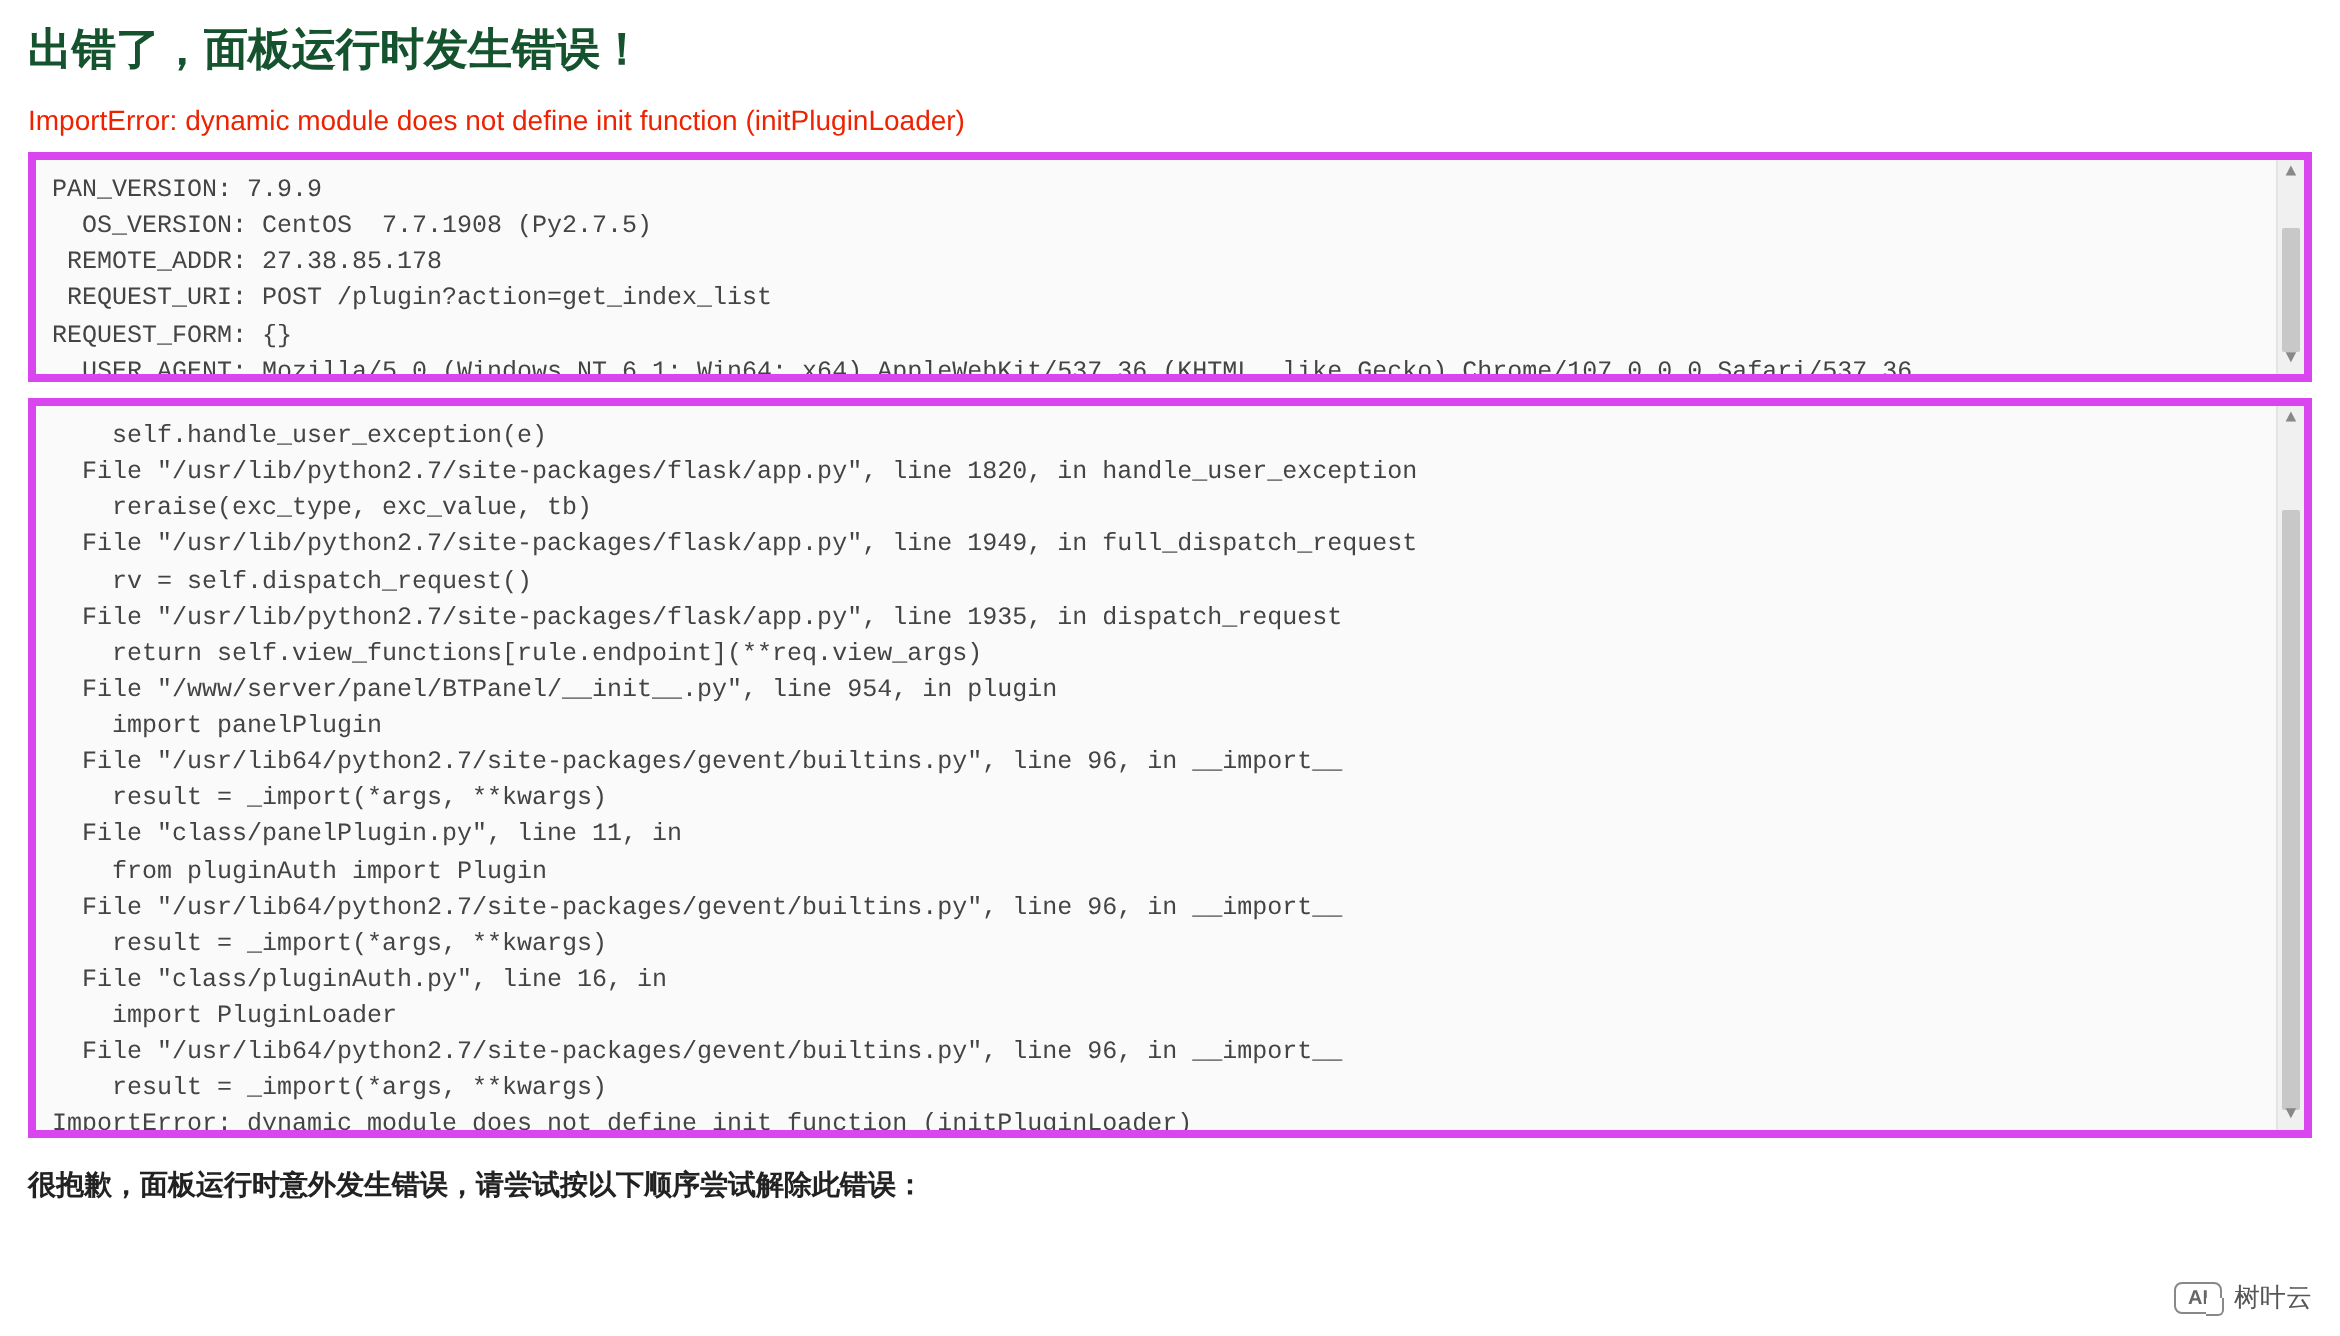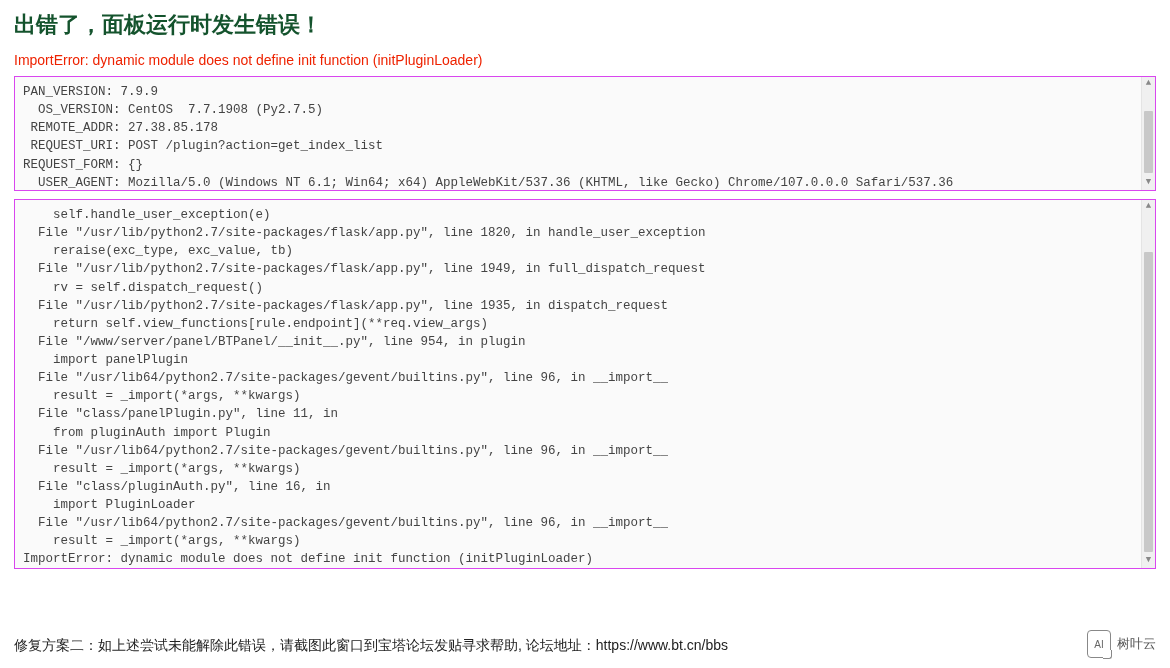--- a/index.html
+++ b/index.html
@@ -1,25 +1,25 @@
 <!DOCTYPE html>
 <html><head>
 <meta charset="utf-8">
 <style>
 * { margin: 0; padding: 0; box-sizing: border-box; }
 body { font-family: Arial, "Microsoft YaHei", sans-serif; background: #fff; color: #333; padding: 10px 14px; width: 1170px; }
 h1 { font-size: 22px; font-weight: bold; color: #14532d; margin-bottom: 12px; }
 .error-msg { color: #e20; font-size: 14px; margin-bottom: 8px; }
-.code-block { border: 1px solid #d946ef; background: #fafafa; font-family: "Courier New", Consolas, monospace; font-size: 12.5px; line-height: 1.45; color: #444; padding: 6px 8px; overflow-x: auto; overflow-y: auto; position: relative; white-space: pre; }
+.code-block { border: 4px solid #d946ef; background: #fafafa; font-family: "Courier New", Consolas, monospace; font-size: 12.5px; line-height: 1.45; color: #444; padding: 6px 8px; overflow-x: auto; overflow-y: auto; position: relative; white-space: pre; }
 .block1 { height: 115px; margin-bottom: 8px; }
 .block2 { height: 370px; margin-bottom: 10px; }
 .advice { font-size: 14px; color: #222; line-height: 1.9; }
 .advice strong { font-weight: bold; }
 .brand { position: fixed; right: 14px; bottom: 10px; display: flex; align-items: center; gap: 6px; font-size: 13px; color: #555; }
-.brand-logo { width: 24px; height: 28px; border: 1.5px solid #888; border-radius: 4px; display: flex; align-items: center; justify-content: center; font-size: 10px; font-weight: normal; color: #666; position: relative; }
+.brand-logo { width: 24px; height: 16px; border: 1.5px solid #888; border-radius: 4px; display: flex; align-items: center; justify-content: center; font-size: 10px; font-weight: bold; color: #666; position: relative; }
 .brand-logo::after { content: ""; position: absolute; right: -2px; bottom: -2px; width: 8px; height: 8px; border-right: 1.5px solid #888; border-bottom: 1.5px solid #888; border-radius: 0 0 3px 0; background: #fff; }
 .scroll-track { position: absolute; right: 0; top: 0; bottom: 0; width: 14px; background: #f0f0f0; border-left: 1px solid #e4e4e4; }
 .scroll-thumb { position: absolute; left: 2px; right: 2px; background: #c8c8c8; border-radius: 1px; }
 .scroll-arrow { position: absolute; left: 0; right: 0; height: 14px; display: flex; align-items: center; justify-content: center; color: #888; font-size: 9px; }
 .scroll-arrow.up { top: 0; }
 .scroll-arrow.down { bottom: 0; }
 </style>
 </head>
 <body>
 
@@ -60,21 +60,20 @@
     result = _import(*args, **kwargs)
 ImportError: dynamic module does not define init function (initPluginLoader)</span>
   <div class="scroll-track">
     <div class="scroll-arrow up">▲</div>
     <div class="scroll-thumb" style="top:52px;height:300px;"></div>
     <div class="scroll-arrow down">▼</div>
   </div>
 </div>
 
 <div class="advice">
+  <strong>很抱歉，面板运行时意外发生错误，请尝试按以下顺序尝试解除此错误：</strong><br>
   <br>
-  <br>
-  <span>修复方案二：如上述尝试未能解除此错误，请截图此窗口到宝塔论坛发贴寻求帮助, 论坛地址：https://www.bt.cn/bbs</span>
 </div>
 
 <div class="brand">
   <div class="brand-logo">AI</div>
   <span>树叶云</span>
 </div>
 
 </body></html>

